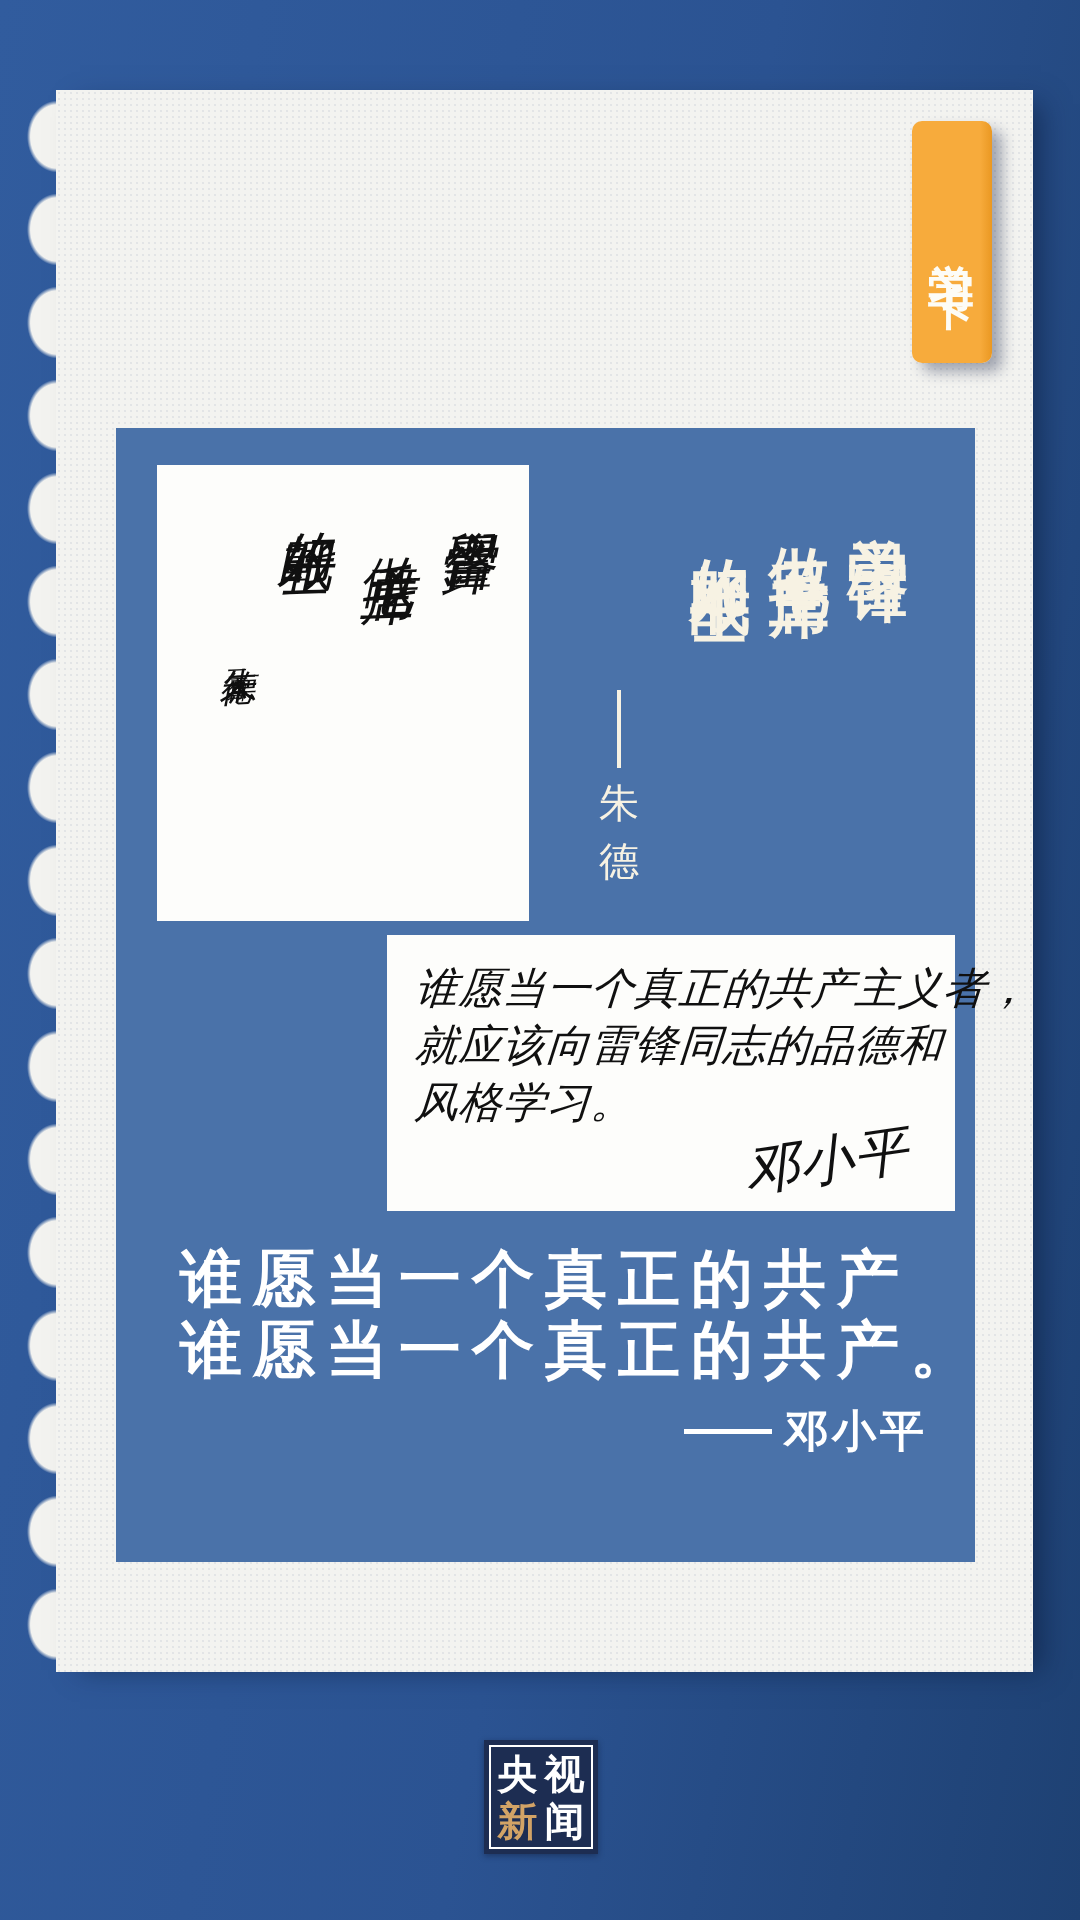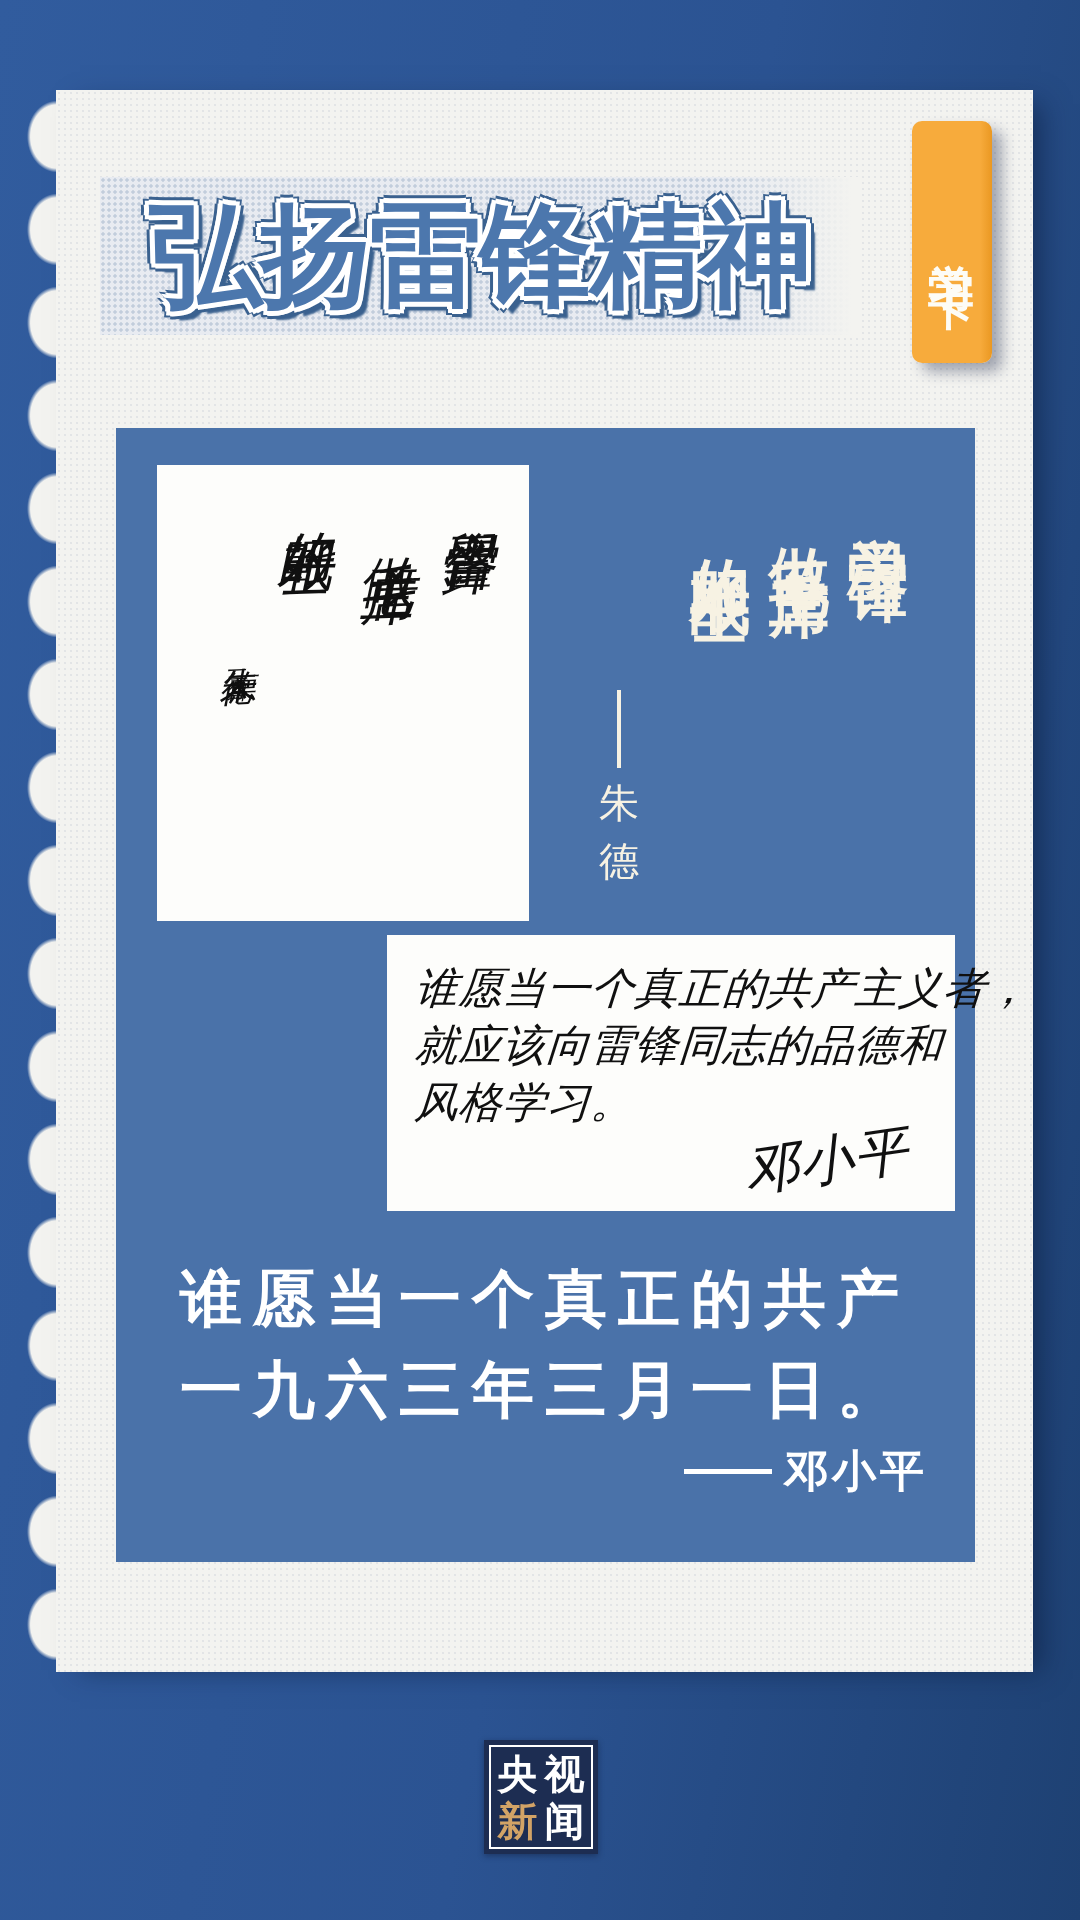--- a/index.html
+++ b/index.html
@@ -65,21 +65,21 @@
   .slogan .s3{margin-top:20px;}
   .attr-zhu{position:absolute;left:596px;top:690px;width:46px;
     display:flex;flex-direction:column;align-items:center;gap:14px;color:#f7f2e3;}
   .attr-zhu .vdash{width:4px;height:78px;background:#f7f2e3;}
   .attr-zhu .achar{font-family:"Liberation Serif",serif;font-size:40px;line-height:1.1;}
 
   
   .quote{position:absolute;left:180px;top:1244px;width:758px;color:#ffffff;
     font-family:"Liberation Serif",serif;font-weight:700;
     font-size:62px;line-height:71px;letter-spacing:11px;}
-  .quote .qline{white-space:nowrap;margin-top:20px;}
+  .quote .qline{white-space:nowrap;}
   .attr-deng{display:flex;align-items:center;justify-content:flex-end;gap:12px;
     margin-top:10px;margin-right:10px;color:#ffffff;}
   .attr-deng .hdash{width:88px;height:5px;background:#ffffff;}
   .attr-deng .aname{font-family:"Liberation Serif",serif;font-size:44px;letter-spacing:4px;}
 
   
   .logo{position:absolute;left:484px;top:1740px;width:114px;height:114px;background:#1d2d52;
     box-shadow:0 2px 6px rgba(10,18,40,.4);}
   .logo-frame{position:absolute;inset:5px;border:2.5px solid #ffffff;
     display:grid;grid-template-columns:1fr 1fr;grid-template-rows:1fr 1fr;place-items:center;
@@ -88,23 +88,20 @@
   .logo-frame .gold{color:#d2a366;}
 </style>
 </head>
 <body>
 
 <div id="canvas">
 
   <div class="torn-strip"></div>
   <div class="paper"></div>
 
-  <div class="title-band">
-    <div class="main-title">弘扬雷锋精神</div>
-  </div>
 
   <div class="ribbon">
     <div class="ribbon-label">学习卡</div>
   </div>
 
   <div class="panel"></div>
 
   <div class="callig box-zhude">
     <span class="ccol">學習雷鋒</span>
     <span class="ccol c2">做毛主席</span>
@@ -125,21 +122,21 @@
 
   <div class="callig box-deng">
     <div class="cline">谁愿当一个真正的共产主义者，</div>
     <div class="cline">就应该向雷锋同志的品德和</div>
     <div class="cline">风格学习。</div>
     <div class="sig">邓小平</div>
   </div>
 
   <div class="quote">
     <div class="qline">谁愿当一个真正的共产</div>
-    <div class="qline">一九六三年三月一日。</div>
+    <div class="qline">谁愿当一个真正的共产。</div>
     <div class="attr-deng">
       <div class="hdash"></div>
       <span class="aname">邓小平</span>
     </div>
   </div>
 
   <div class="logo">
     <div class="logo-frame">
       <span>央</span>
       <span>视</span>

